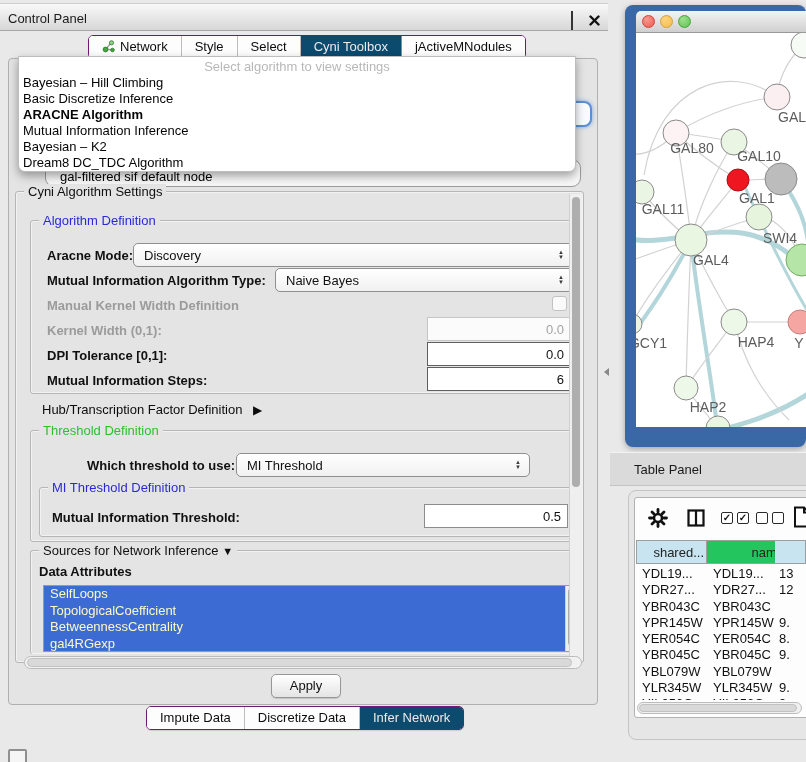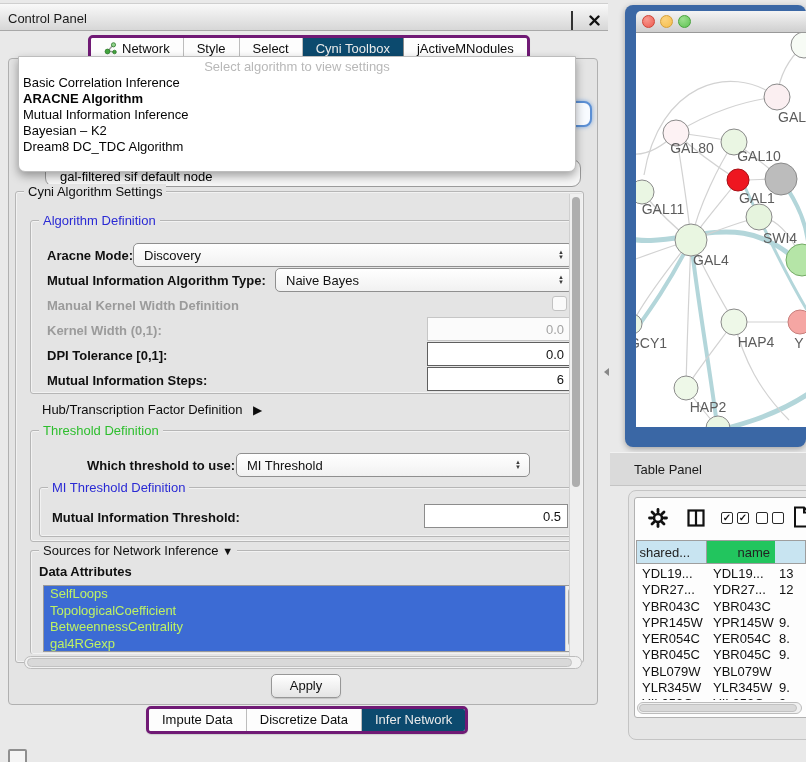--- a/index.html
+++ b/index.html
@@ -9,21 +9,21 @@
 
   
   .cp-titlebar { position:absolute; left:0; top:3px; width:608px; height:28px;
     background:linear-gradient(#f9f9f9,#d7d7d7); border-top:1px solid #cfcfcf;
     border-bottom:1px solid #a8a8a8; }
   .cp-title { position:absolute; left:8px; top:7px; font-size:13px; color:#1a1a1a; }
   .cp-btn { position:absolute; top:8px; width:13px; height:13px; cursor:default; }
   .float-box { border:1.5px solid #333; width:10px; height:10px; margin:1px; background:#f2f2f2; }
 
   .tabgroup { position:absolute; display:flex; align-items:center; font-size:13px;
-    background:#fdfdfd; border:3px solid #701a75; border-radius:5px; overflow:hidden;
+    background:#fdfdfd; border:1px solid #701a75; border-radius:5px; overflow:hidden;
     box-shadow:0 1px 1px rgba(0,0,0,.12); }
   .tab { padding:3px 13px 4px 13px; border-right:1px solid #bdbdbd; display:flex;
     gap:5px; align-items:center; white-space:nowrap; background:#fdfdfd; color:#0c0c0c; }
   .tab:last-child { border-right:none; }
   .tab.selected { background:#0c4a6e; color:#ebebeb; border-right-color:#8b8b8b; }
 
   .cp-body { position:absolute; left:8px; top:58px; width:590px; height:647px;
     background:#e4e4e4; border:1px solid #b0b0b0; border-radius:4px; }
 
   
@@ -47,21 +47,21 @@
 
   .tfield { position:absolute; font-size:13px; background:#fff; border:1px solid #8c8c8c;
     text-align:right; padding:4px 6px 0 6px; }
   .tfield.strong { border-color:#5f5f5f; }
   .tfield.disabled { background:#fbfbfb; border-color:#c6c6c6; color:#a4a4a4; }
 
   .checkbox { position:absolute; width:15px; height:15px; border:1px solid #c2c2c2;
     border-radius:3px; background:#fafafa; }
 
   .list { position:absolute; background:#fff; border:1px solid #9a9a9a; overflow:hidden; }
-  .list-item { height:16.5px; line-height:16.5px; background:#3c6bd4; color:#bef264;
+  .list-item { height:16.5px; line-height:16.5px; background:#3c6bd4; color:#fef9c3;
     font-size:13px; padding-left:6px; white-space:nowrap; }
 
   .vscroll { position:absolute; background:#efefef; border-left:1px solid #d0d0d0; }
   .vthumb  { position:absolute; background:#aeaeae; border-radius:4px; }
   .hscroll { position:absolute; background:#f1f1f1; border:1px solid #bcbcbc; border-radius:7px; }
   .hthumb  { position:absolute; background:#d9d9d9; border:1px solid #c2c2c2; border-radius:5px; }
 
   .btn { position:absolute; font-size:13px; text-align:center;
     background:linear-gradient(#ffffff,#e4e4e4); border:1px solid #979797; border-radius:5px;
     padding-top:3px; box-shadow:0 1px 1px rgba(0,0,0,.15); }
@@ -85,21 +85,21 @@
 
   
   .tp-bar { position:absolute; left:610px; top:452px; width:196px; height:34px;
     background:#dadada; border-top:1px solid #f2f2f2; border-bottom:1px solid #c4c4c4; }
   .tp-title { position:absolute; left:24px; top:9px; font-size:13px; color:#1a1a1a; }
   .tp-outer { position:absolute; left:628px; top:490px; width:190px; height:250px;
     background:#e6e6e6; border:1px solid #c4c4c4; border-radius:8px; }
   .tp-inner { position:absolute; left:634px; top:497px; width:184px; height:221px;
     background:#fdfdfd; border:1px solid #b2b2b2; border-radius:3px; }
   .th-cell { position:absolute; top:540px; height:24px; border:1px solid #9e9e9e;
-    border-left:none; font-size:13px; text-align:right; padding:4px 16px 0 0; color:#222; }
+    border-left:none; font-size:13px; text-align:right; padding:4px 2px 0 0; color:#222; }
   .tbl-body { position:absolute; left:636px; top:566px; width:170px; height:134px; overflow:hidden; }
   .trow { display:flex; height:16.3px; line-height:16px; font-size:13px; }
   .tc1 { width:71px; padding-left:6px; white-space:nowrap; overflow:hidden; }
   .tc2 { width:68px; padding-left:6px; white-space:nowrap; overflow:hidden; }
   .tc3 { width:31px; padding-left:4px; white-space:nowrap; overflow:hidden; }
 
   .chkpair { position:absolute; display:flex; gap:4px; }
   .chk { width:12px; height:12px; border:1.5px solid #2a2a2a; border-radius:2px;
     font-size:10px; line-height:10px; text-align:center; font-weight:bold; color:#111; background:#fff; }
 
@@ -242,21 +242,22 @@
       <div class="hscroll" style="left:8px; top:464px; width:558px; height:13px;">
         <div class="hthumb" style="left:2px; top:1px; width:545px; height:9px;"></div>
       </div>
     </div>
 
     <div class="btn" style="left:262px; top:615px; width:70px; height:24px;">Apply</div>
   </div>
 
   <div class="popup">
     <div class="popup-prompt">Select algorithm to view settings</div>
-    <div class="popup-item">Basic Correlation Inference</div>
+    <div class="popup-item">Bayesian – Hill Climbing</div>
+    <div class="popup-item">Basic Discretize Inference</div>
     <div class="popup-item bold">ARACNE Algorithm</div>
     <div class="popup-item">Mutual Information Inference</div>
     <div class="popup-item">Bayesian – K2</div>
     <div class="popup-item">Dream8 DC_TDC Algorithm</div>
   </div>
 
   <div class="tabgroup" style="left:146px; top:706px;">
     <div class="tab">
         <span>Impute Data</span>
       </div>

